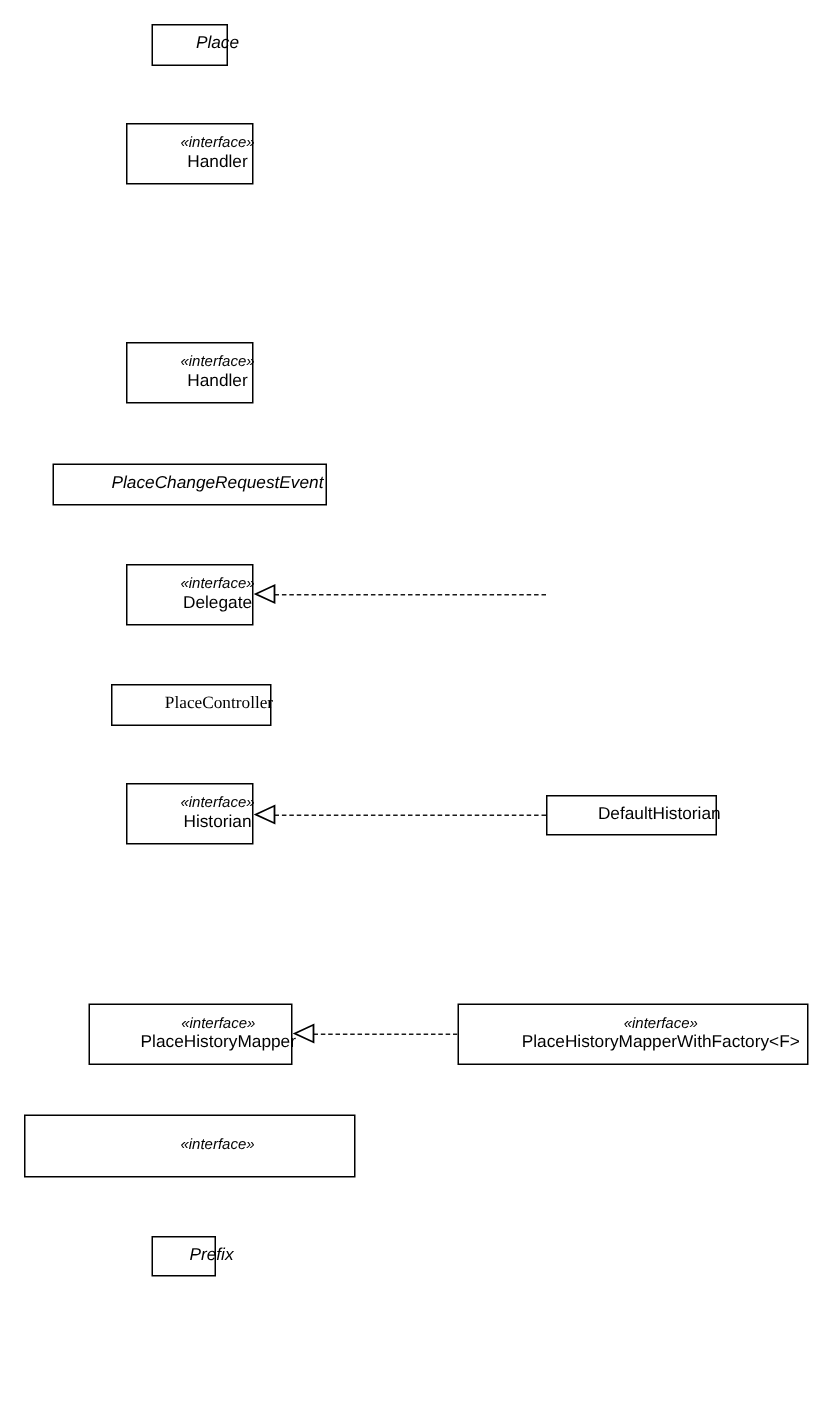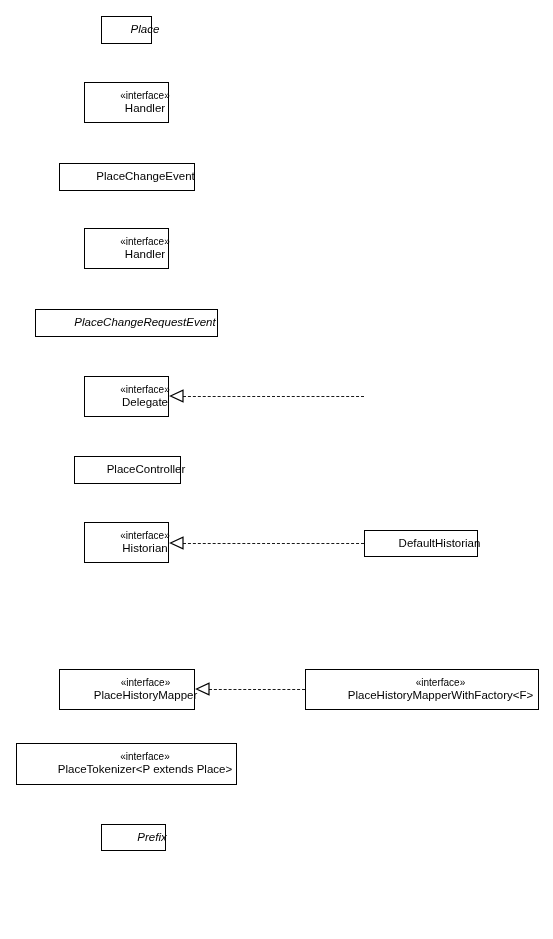--- a/index.html
+++ b/index.html
@@ -29,20 +29,21 @@
     align-items: center;
     justify-content: center;
     line-height: 1.18;
     text-align: center;
     white-space: nowrap;
     padding-left: 37px;
   }
   .stereotype {
     font-size: 10px;
     letter-spacing: 0px;
+    font-style: italic;
   }
   .cls-name {
     font-size: 11.5px;
   }
   .italic .cls-name {
     font-style: italic;
   }
   .single .cls-name {
     font-size: 11.5px;
   }
@@ -90,52 +91,48 @@
         </svg>
       </div>
     </div>
     <div class="uml-box italic single" style="left: 101px; top: 16px; width: 51px; height: 28px;">
       <div class="cls-name">Place</div>
     </div>
     <div class="uml-box" style="left: 84px; top: 82px; width: 85px; height: 41px;">
       <div class="stereotype">«interface»</div>
       <div class="cls-name">Handler</div>
     </div>
-    <div class="uml-box single" style="left: 59px; top: 163px; width: 136px; height: 28px;">
-      <div class="cls-name">PlaceChangeEvent</div>
-    </div>
     <div class="uml-box" style="left: 84px; top: 228px; width: 85px; height: 41px;">
       <div class="stereotype">«interface»</div>
       <div class="cls-name">Handler</div>
     </div>
     <div class="uml-box single" style="left: 35px; top: 309px; width: 183px; height: 28px; font-style: italic;">
       <div class="cls-name">PlaceChangeRequestEvent</div>
     </div>
     <div class="uml-box" style="left: 84px; top: 376px; width: 85px; height: 41px;">
       <div class="stereotype">«interface»</div>
       <div class="cls-name">Delegate</div>
     </div>
-    <div class="uml-box single" style="left: 74px; top: 456px; width: 107px; height: 28px;">
+    <div class="uml-box single" style="left: 74px; top: 456px; width: 107px; height: 28px; font-family: Liberation Serif, serif;">
       <div class="cls-name">PlaceController</div>
     </div>
     <div class="uml-box" style="left: 84px; top: 522px; width: 85px; height: 41px;">
       <div class="stereotype">«interface»</div>
       <div class="cls-name">Historian</div>
     </div>
     <div class="uml-box single" style="left: 364px; top: 530px; width: 114px; height: 27px; text-align: center;">
       <div class="cls-name">DefaultHistorian</div>
     </div>
     <div class="uml-box" style="left: 59px; top: 669px; width: 136px; height: 41px;">
       <div class="stereotype">«interface»</div>
       <div class="cls-name">PlaceHistoryMapper</div>
     </div>
     <div class="uml-box" style="left: 305px; top: 669px; width: 234px; height: 41px;">
       <div class="stereotype">«interface»</div>
       <div class="cls-name">PlaceHistoryMapperWithFactory&lt;F&gt;</div>
     </div>
     <div class="uml-box" style="left: 16px; top: 743px; width: 221px; height: 42px;">
       <div class="stereotype">«interface»</div>
-      <div class="cls-name">PlaceTokenizer&lt;P extends Place&gt;</div>
     </div>
-    <div class="uml-box italic single" style="left: 101px; top: 824px; width: 65px; height: 27px;">
+    <div class="uml-box italic single" style="left: 101px; top: 824px; width: 43px; height: 27px;">
       <div class="cls-name">Prefix</div>
     </div>
   </div>
 
 </body></html>

